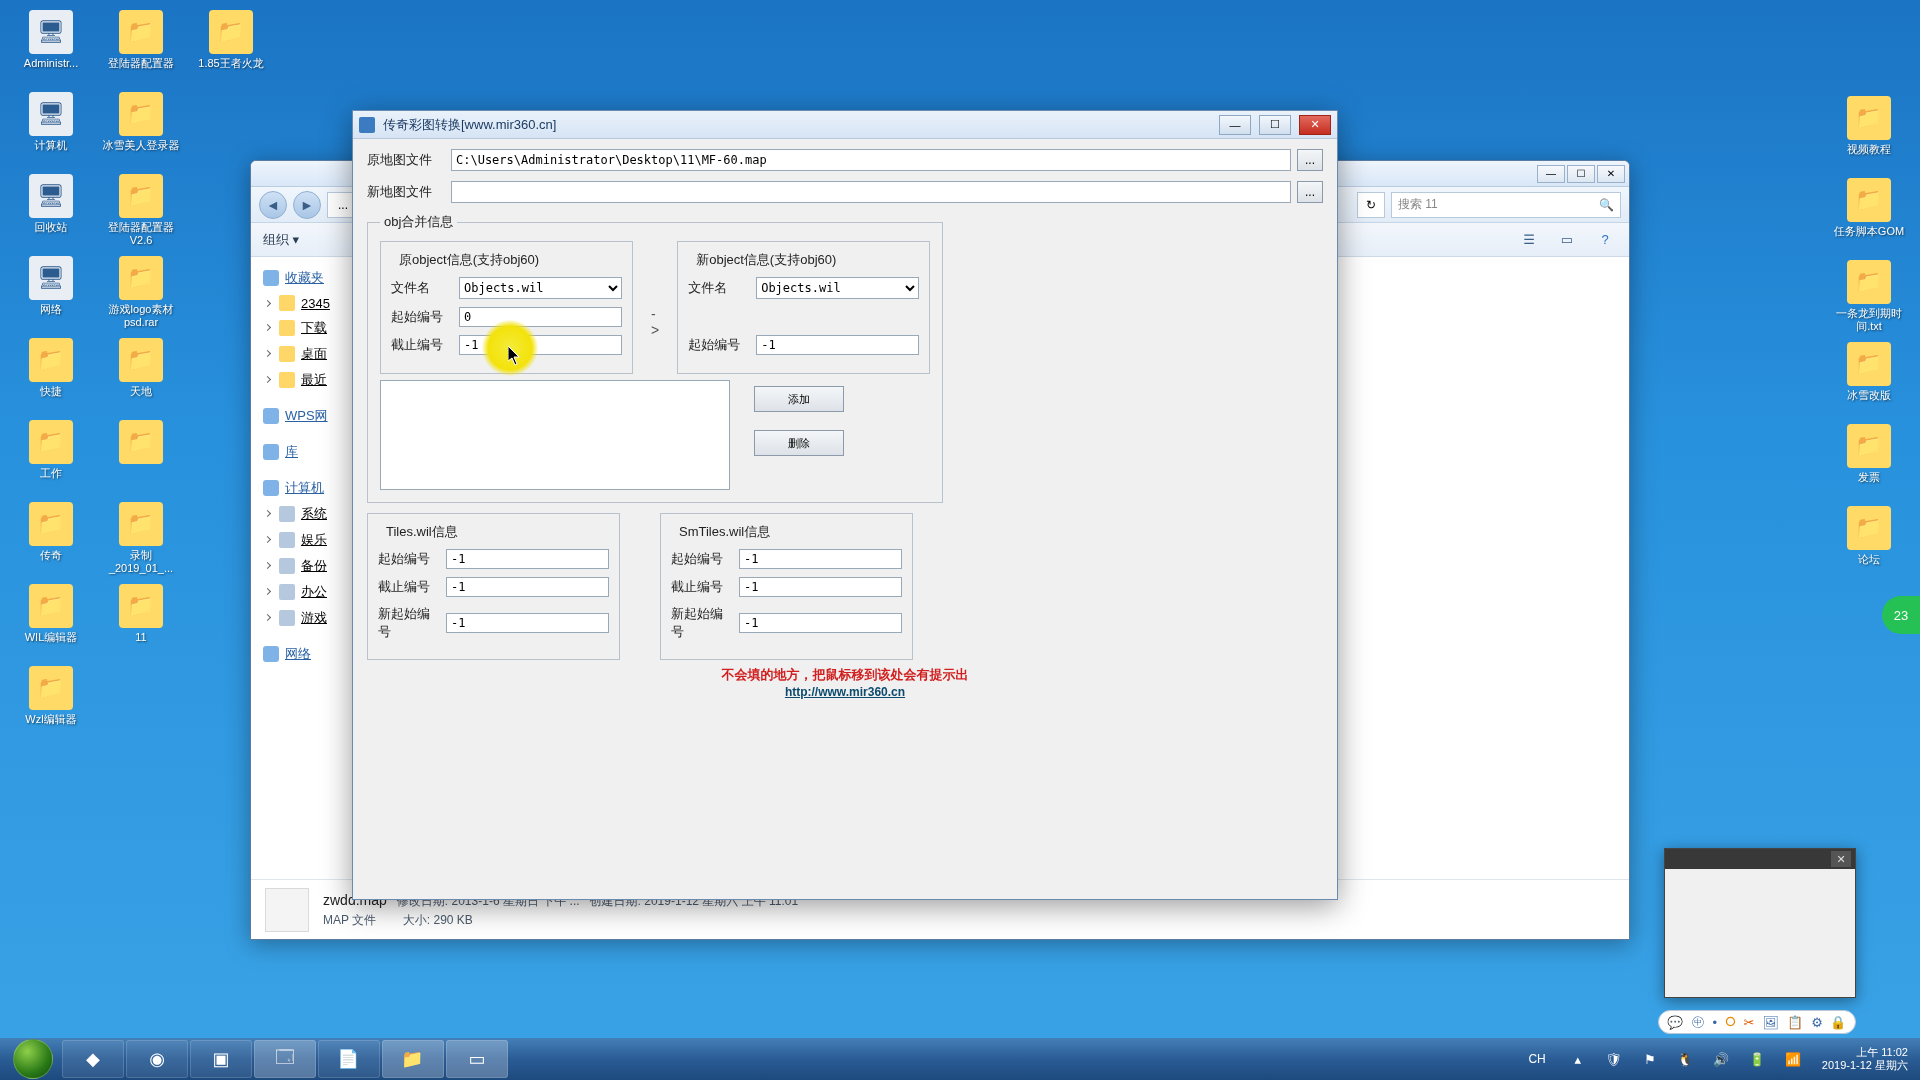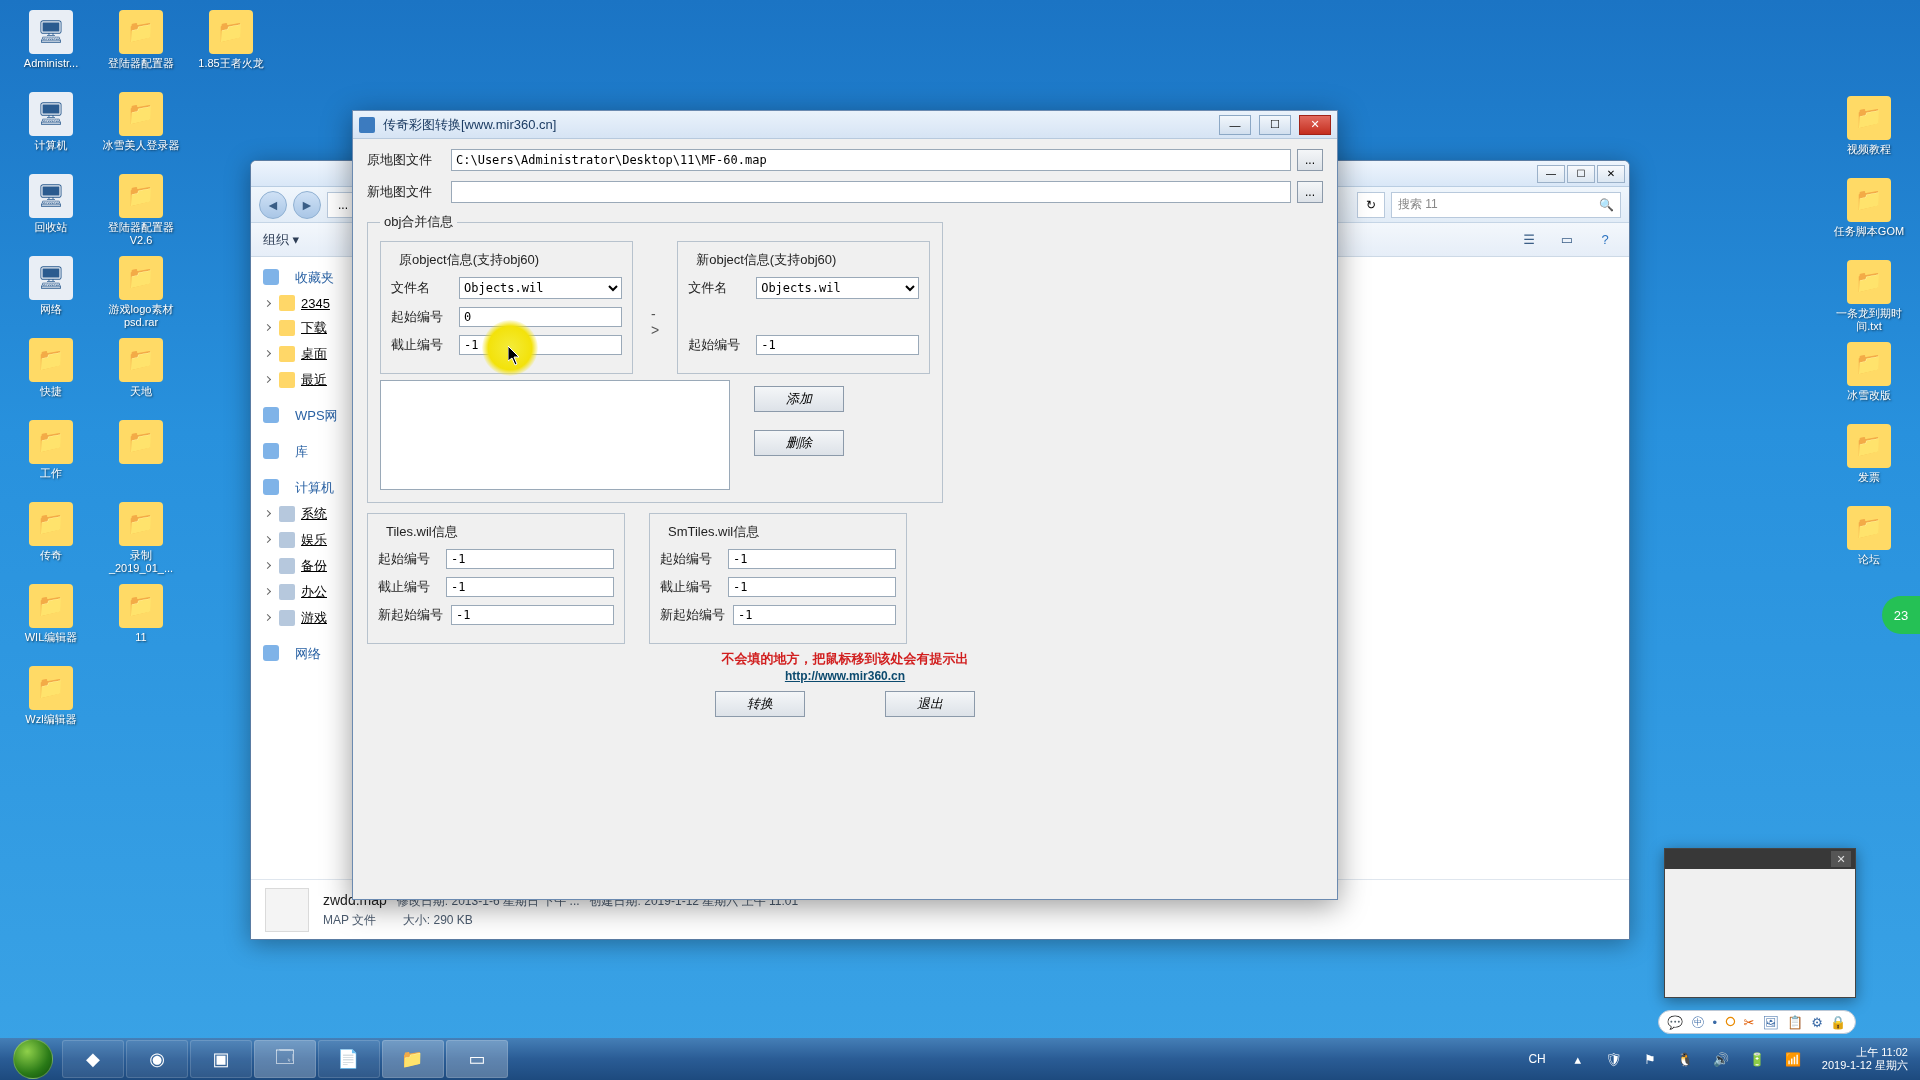--- a/index.html
+++ b/index.html
@@ -29,21 +29,21 @@
 .explorer .tools{height:34px;background:linear-gradient(#f3f7fc,#e6eef8);border-bottom:1px solid #cdd9e6;display:flex;align-items:center;padding:0 12px;gap:14px;font-size:13px;color:#2d3d55;}
 .tools .sp{flex:1;}
 .tools .viewbtn{width:24px;height:20px;display:flex;align-items:center;justify-content:center;cursor:pointer;color:#3a5e86;}
 .explorer .body{flex:1;display:flex;}
 .sidebar{width:200px;border-right:1px solid #e0e6ed;padding:8px 6px;font-size:13px;overflow:hidden;}
 .sidebar .grp{margin-bottom:10px;}
 .sidebar .item{padding:4px 6px 4px 22px;display:flex;align-items:center;gap:6px;position:relative;cursor:pointer;text-decoration:underline;}
 .sidebar .item::before{content:"";width:4px;height:4px;border-right:1px solid #666;border-bottom:1px solid #666;transform:rotate(-45deg);position:absolute;left:8px;top:10px;}
 .sidebar .item .ic{width:16px;height:16px;background:#ffd768;border-radius:2px;}
 .sidebar .item.drive .ic{background:#b6c8dd;}
-.sidebar .head{color:#2a62a4;padding:4px 6px;cursor:pointer;display:flex;gap:16px;}
+.sidebar .head{color:#2a62a4;padding:4px 6px;cursor:pointer;display:flex;align-items:center;gap:6px;text-decoration:underline;}
 .sidebar .head .ic{width:16px;height:16px;background:#7fb3e8;border-radius:3px;}
 .content{flex:1;background:#fff;}
 .statusbar{height:60px;border-top:1px solid #dfe6ee;display:flex;align-items:center;padding:6px 14px;gap:14px;font-size:12px;color:#4b5b6e;}
 .statusbar .fileic{width:44px;height:44px;background:#f4f4f4;border:1px solid #dadada;}
 .statusbar .meta{line-height:1.5;}
 .statusbar .fname{font-size:14px;color:#222;}
 
 
 .app { position: absolute; left: 352px; top: 110px; width: 986px; height: 790px; background: #f0f0f0; border: 1px solid #6b8ab0; box-shadow: 0 6px 28px rgba(0,0,0,.4); display:flex; flex-direction:column;}
 .app .titlebar{height:28px;background:linear-gradient(#eaf2fb,#d6e4f4);border-bottom:1px solid #b7c9dd;display:flex;align-items:center;padding:0 6px;gap:8px;}
@@ -62,22 +62,22 @@
 .objcol{border:1px solid #b7c2cd;padding:10px;flex:1;}
 .objcol .title{margin:-18px 0 8px 4px;background:#f0f0f0;display:inline-block;padding:0 4px;font-size:13px;}
 .frow{display:flex;align-items:center;gap:8px;margin-bottom:8px;}
 .frow label{min-width:60px;}
 .frow input{flex:1;height:20px;border:1px solid #9aa9b8;padding:0 4px;font-family:Consolas,monospace;font-size:12px;}
 .frow select{flex:1;height:22px;border:1px solid #9aa9b8;font-family:Consolas,monospace;font-size:12px;background:#fff;}
 .arrow-between{align-self:center;font-size:14px;color:#555;transform:translateY(14px);}
 .listbtns{display:flex;gap:24px;align-items:flex-start;margin-top:6px;}
 .listbox{width:350px;height:110px;border:1px solid #9aa9b8;background:#fff;}
 .vbtns{display:flex;flex-direction:column;gap:18px;margin-top:6px;}
-.btn{width:90px;height:26px;border:1px solid #8c9aaa;background:linear-gradient(#f4f6f8,#dde2e8);cursor:pointer;font-size:13px;font-style:italic;}
-.tileswrap{display:flex;gap:24px;}
+.btn{width:90px;height:26px;border:1px solid #8c9aaa;background:linear-gradient(#f4f6f8,#dde2e8);cursor:pointer;font-size:11px;}
+.tileswrap{display:flex;gap:40px;}
 .tilesbox{border:1px solid #b7c2cd;padding:10px;flex:1;}
 .tilesbox .title{margin:-18px 0 8px 4px;background:#f0f0f0;display:inline-block;padding:0 4px;font-size:13px;}
 .hint{color:#d11f1f;text-align:center;font-size:13px;margin:6px 0;font-weight:700;line-height:1.4;}
 .hint .lnk{color:#0c4a6e;text-decoration:underline;font-size:12px;}
 .actionrow{display:flex;justify-content:center;gap:80px;margin-top:2px;}
 
 
 .highlight-cursor{position:absolute;left:482px;top:320px;width:56px;height:56px;border-radius:50%;background:radial-gradient(circle,#f4ec3a 0%,#f3e20a 55%,rgba(243,226,10,0) 72%);pointer-events:none;z-index:200;}
 .cursor-arrow{position:absolute;left:508px;top:346px;width:14px;height:20px;z-index:201;pointer-events:none;}
 .cursor-arrow svg{display:block;}
@@ -412,24 +412,20 @@
         <div class="frow">
             <label>新起始编号</label>
             <input value="-1" style="">
           </div>
       </div>
     </div>
 
     <div class="hint">
       <div>不会填的地方，把鼠标移到该处会有提示出</div>
       <div class="lnk">http://www.mir360.cn</div>
-    </div>
-    <div class="actionrow">
-      <button class="btn">转换</button>
-      <button class="btn">退出</button>
     </div>
   </div>
 </div>
 
 <div class="highlight-cursor"></div>
 <div class="cursor-arrow">
   <svg width="14" height="20" viewBox="0 0 14 20">
       <path d="M0 0 L0 15 L4 12 L7 19 L9 18 L6 11 L11 11 Z" fill="#000" stroke="#fff" stroke-width="1"></path>
     </svg>
 </div>

